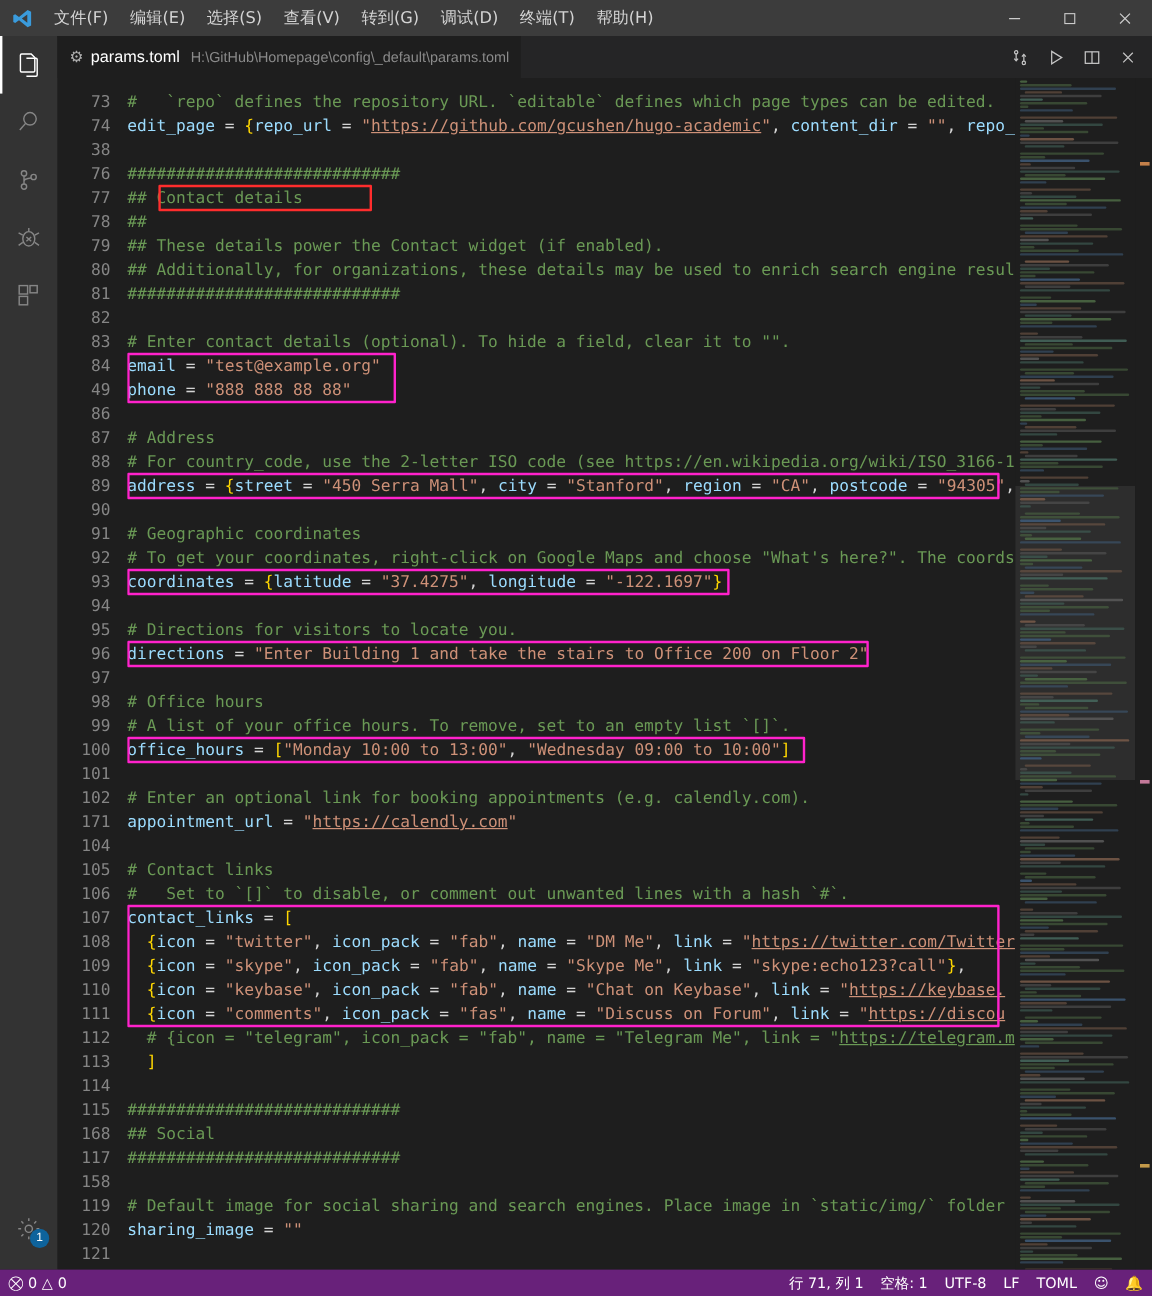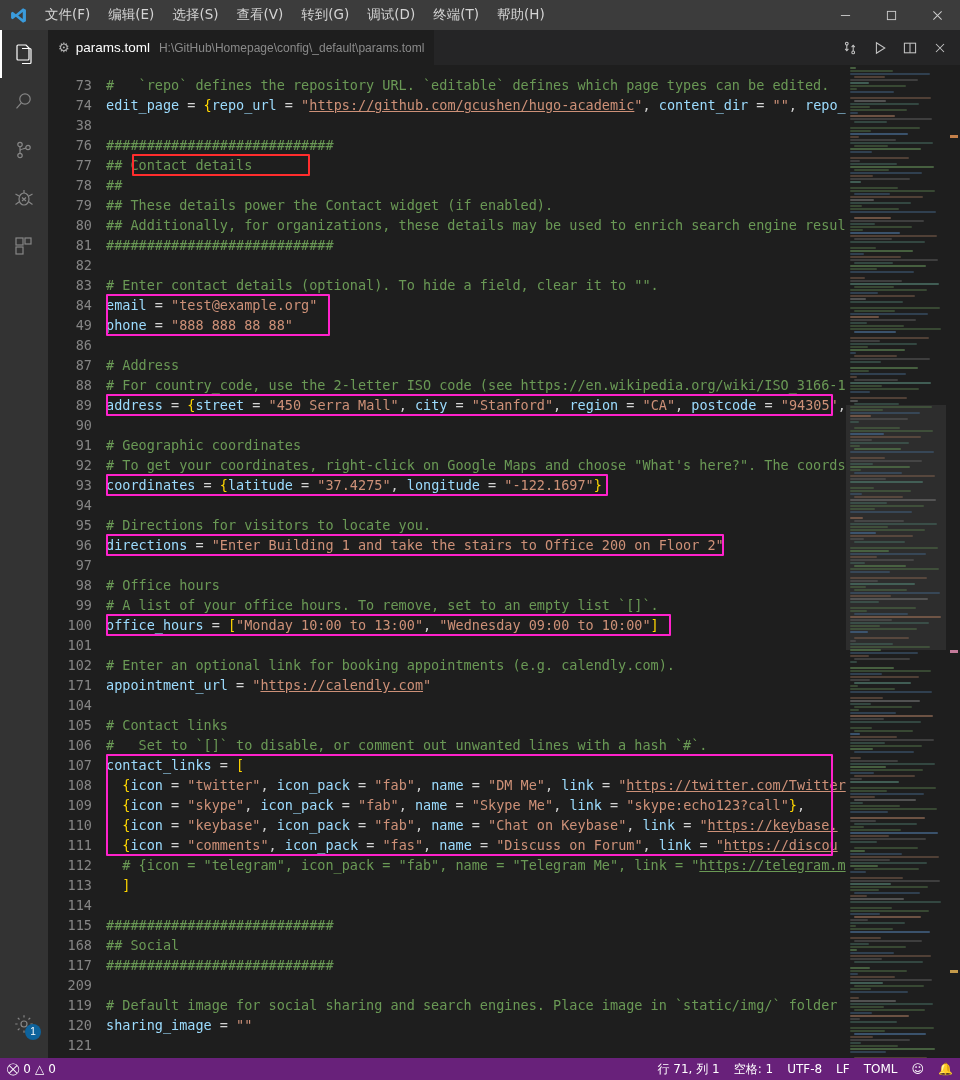--- a/index.html
+++ b/index.html
@@ -303,21 +303,21 @@
               <div>108</div>
               <div>109</div>
               <div>110</div>
               <div>111</div>
               <div>112</div>
               <div>113</div>
               <div>114</div>
               <div>115</div>
               <div>168</div>
               <div>117</div>
-              <div>209</div>
+              <div>158</div>
               <div>119</div>
               <div>120</div>
               <div>121</div>
               <div>122</div>
             </div>
           <div class="code" id="code"><div class="ln"><span class="tk-com">#   `repo` defines the repository URL. `editable` defines which page types can be edited.</span></div><div class="ln"><span class="tk-key">edit_page</span><span class="tk-punc"> = </span><span class="tk-brk">{</span><span class="tk-key">repo_url</span><span class="tk-punc"> = </span><span class="tk-str">"</span><span class="tk-url">https://github.com/gcushen/hugo-academic</span><span class="tk-str">"</span><span class="tk-punc">, </span><span class="tk-key">content_dir</span><span class="tk-punc"> = </span><span class="tk-str">""</span><span class="tk-punc">, </span><span class="tk-key">repo_</span></div><div class="ln">&nbsp;</div><div class="ln"><span class="tk-com">############################</span></div><div class="ln"><span class="tk-com">## Contact details</span></div><div class="ln"><span class="tk-com">##</span></div><div class="ln"><span class="tk-com">## These details power the Contact widget (if enabled).</span></div><div class="ln"><span class="tk-com">## Additionally, for organizations, these details may be used to enrich search engine resul</span></div><div class="ln"><span class="tk-com">############################</span></div><div class="ln">&nbsp;</div><div class="ln"><span class="tk-com"># Enter contact details (optional). To hide a field, clear it to "".</span></div><div class="ln"><span class="tk-key">email</span><span class="tk-punc"> = </span><span class="tk-str">"test@example.org"</span></div><div class="ln"><span class="tk-key">phone</span><span class="tk-punc"> = </span><span class="tk-str">"888 888 88 88"</span></div><div class="ln">&nbsp;</div><div class="ln"><span class="tk-com"># Address</span></div><div class="ln"><span class="tk-com"># For country_code, use the 2-letter ISO code (see https://en.wikipedia.org/wiki/ISO_3166-1</span></div><div class="ln"><span class="tk-key">address</span><span class="tk-punc"> = </span><span class="tk-brk">{</span><span class="tk-key">street</span><span class="tk-punc"> = </span><span class="tk-str">"450 Serra Mall"</span><span class="tk-punc">, </span><span class="tk-key">city</span><span class="tk-punc"> = </span><span class="tk-str">"Stanford"</span><span class="tk-punc">, </span><span class="tk-key">region</span><span class="tk-punc"> = </span><span class="tk-str">"CA"</span><span class="tk-punc">, </span><span class="tk-key">postcode</span><span class="tk-punc"> = </span><span class="tk-str">"94305"</span><span class="tk-punc">,</span></div><div class="ln">&nbsp;</div><div class="ln"><span class="tk-com"># Geographic coordinates</span></div><div class="ln"><span class="tk-com"># To get your coordinates, right-click on Google Maps and choose "What's here?". The coords</span></div><div class="ln"><span class="tk-key">coordinates</span><span class="tk-punc"> = </span><span class="tk-brk">{</span><span class="tk-key">latitude</span><span class="tk-punc"> = </span><span class="tk-str">"37.4275"</span><span class="tk-punc">, </span><span class="tk-key">longitude</span><span class="tk-punc"> = </span><span class="tk-str">"-122.1697"</span><span class="tk-brk">}</span></div><div class="ln">&nbsp;</div><div class="ln"><span class="tk-com"># Directions for visitors to locate you.</span></div><div class="ln"><span class="tk-key">directions</span><span class="tk-punc"> = </span><span class="tk-str">"Enter Building 1 and take the stairs to Office 200 on Floor 2"</span></div><div class="ln">&nbsp;</div><div class="ln"><span class="tk-com"># Office hours</span></div><div class="ln"><span class="tk-com"># A list of your office hours. To remove, set to an empty list `[]`.</span></div><div class="ln"><span class="tk-key">office_hours</span><span class="tk-punc"> = </span><span class="tk-brk">[</span><span class="tk-str">"Monday 10:00 to 13:00"</span><span class="tk-punc">, </span><span class="tk-str">"Wednesday 09:00 to 10:00"</span><span class="tk-brk">]</span></div><div class="ln">&nbsp;</div><div class="ln"><span class="tk-com"># Enter an optional link for booking appointments (e.g. calendly.com).</span></div><div class="ln"><span class="tk-key">appointment_url</span><span class="tk-punc"> = </span><span class="tk-str">"</span><span class="tk-url">https://calendly.com</span><span class="tk-str">"</span></div><div class="ln">&nbsp;</div><div class="ln"><span class="tk-com"># Contact links</span></div><div class="ln"><span class="tk-com">#   Set to `[]` to disable, or comment out unwanted lines with a hash `#`.</span></div><div class="ln"><span class="tk-key">contact_links</span><span class="tk-punc"> = </span><span class="tk-brk">[</span></div><div class="ln"><span class="tk-punc">  </span><span class="tk-brk">{</span><span class="tk-key">icon</span><span class="tk-punc"> = </span><span class="tk-str">"twitter"</span><span class="tk-punc">, </span><span class="tk-key">icon_pack</span><span class="tk-punc"> = </span><span class="tk-str">"fab"</span><span class="tk-punc">, </span><span class="tk-key">name</span><span class="tk-punc"> = </span><span class="tk-str">"DM Me"</span><span class="tk-punc">, </span><span class="tk-key">link</span><span class="tk-punc"> = </span><span class="tk-str">"</span><span class="tk-url">https://twitter.com/Twitter</span></div><div class="ln"><span class="tk-punc">  </span><span class="tk-brk">{</span><span class="tk-key">icon</span><span class="tk-punc"> = </span><span class="tk-str">"skype"</span><span class="tk-punc">, </span><span class="tk-key">icon_pack</span><span class="tk-punc"> = </span><span class="tk-str">"fab"</span><span class="tk-punc">, </span><span class="tk-key">name</span><span class="tk-punc"> = </span><span class="tk-str">"Skype Me"</span><span class="tk-punc">, </span><span class="tk-key">link</span><span class="tk-punc"> = </span><span class="tk-str">"skype:echo123?call"</span><span class="tk-brk">}</span><span class="tk-punc">,</span></div><div class="ln"><span class="tk-punc">  </span><span class="tk-brk">{</span><span class="tk-key">icon</span><span class="tk-punc"> = </span><span class="tk-str">"keybase"</span><span class="tk-punc">, </span><span class="tk-key">icon_pack</span><span class="tk-punc"> = </span><span class="tk-str">"fab"</span><span class="tk-punc">, </span><span class="tk-key">name</span><span class="tk-punc"> = </span><span class="tk-str">"Chat on Keybase"</span><span class="tk-punc">, </span><span class="tk-key">link</span><span class="tk-punc"> = </span><span class="tk-str">"</span><span class="tk-url">https://keybase.</span></div><div class="ln"><span class="tk-punc">  </span><span class="tk-brk">{</span><span class="tk-key">icon</span><span class="tk-punc"> = </span><span class="tk-str">"comments"</span><span class="tk-punc">, </span><span class="tk-key">icon_pack</span><span class="tk-punc"> = </span><span class="tk-str">"fas"</span><span class="tk-punc">, </span><span class="tk-key">name</span><span class="tk-punc"> = </span><span class="tk-str">"Discuss on Forum"</span><span class="tk-punc">, </span><span class="tk-key">link</span><span class="tk-punc"> = </span><span class="tk-str">"</span><span class="tk-url">https://discou</span></div><div class="ln"><span class="tk-com">  # {icon = "telegram", icon_pack = "fab", name = "Telegram Me", link = "</span><span class="tk-urlc">https://telegram.m</span></div><div class="ln"><span class="tk-punc">  </span><span class="tk-brk">]</span></div><div class="ln">&nbsp;</div><div class="ln"><span class="tk-com">############################</span></div><div class="ln"><span class="tk-com">## Social</span></div><div class="ln"><span class="tk-com">############################</span></div><div class="ln">&nbsp;</div><div class="ln"><span class="tk-com"># Default image for social sharing and search engines. Place image in `static/img/` folder</span></div><div class="ln"><span class="tk-key">sharing_image</span><span class="tk-punc"> = </span><span class="tk-str">""</span></div><div class="ln">&nbsp;</div><div class="ln"><span class="tk-com"># Twitter username (without @). Used when a visitor shares your site on Twitter.</span></div><div class="hl" style="border-color: rgb(255, 45, 45); left: 26px; width: 178px; top: 89px; height: 22px;"></div><div class="hl" style="border-color: rgb(255, 34, 204); left: 0px; width: 224px; top: 229px; height: 42px;"></div><div class="hl" style="border-color: rgb(255, 34, 204); left: 0px; width: 727px; top: 329px; height: 22px;"></div><div class="hl" style="border-color: rgb(255, 34, 204); left: 0px; width: 502px; top: 409px; height: 22px;"></div><div class="hl" style="border-color: rgb(255, 34, 204); left: 0px; width: 618px; top: 469px; height: 22px;"></div><div class="hl" style="border-color: rgb(255, 34, 204); left: 0px; width: 565px; top: 549px; height: 22px;"></div><div class="hl" style="border-color: rgb(255, 34, 204); left: 0px; width: 727px; top: 689px; height: 102px;"></div></div>
         </div>
         <div class="minimap" id="minimap">
           <div class="mm-slider" id="mmslider" style="top: 340px; height: 245px;"></div>
         <div class="mm-line" style="width: 6px; left: 4px; top: 2px; background: rgb(78, 107, 69); opacity: 0.85;"></div>

